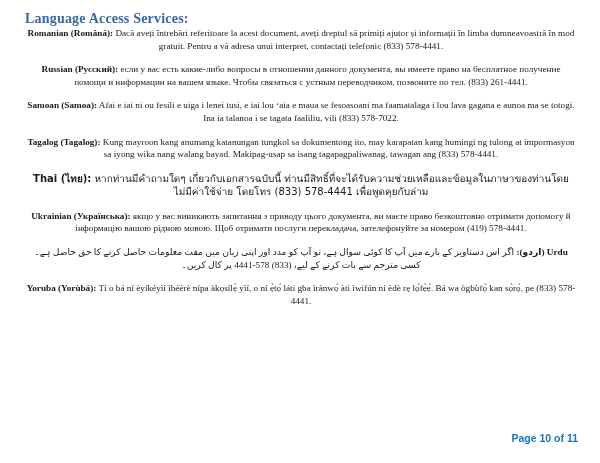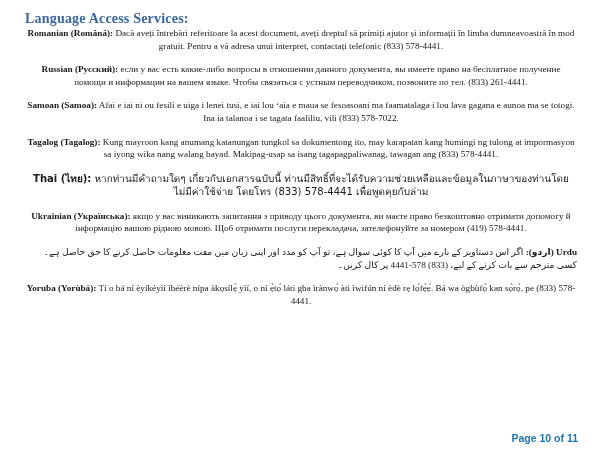--- a/index.html
+++ b/index.html
@@ -26,21 +26,20 @@
   p.lang {
     font-size: 9.2px;
     line-height: 12.6px;
     margin-bottom: 11px;
     text-align: center;
     color: #1a1a1a;
   }
   p.lang b { font-weight: bold; }
   p.lang.rtl {
     direction: rtl;
-    text-align: right;
     unicode-bidi: embed;
   }
   p.lang.thai {
     font-family: "DejaVu Sans", "Liberation Serif", sans-serif;
     font-size: 10px;
     line-height: 13.5px;
   }
   .page-footer {
     position: absolute;
     right: 22px;

